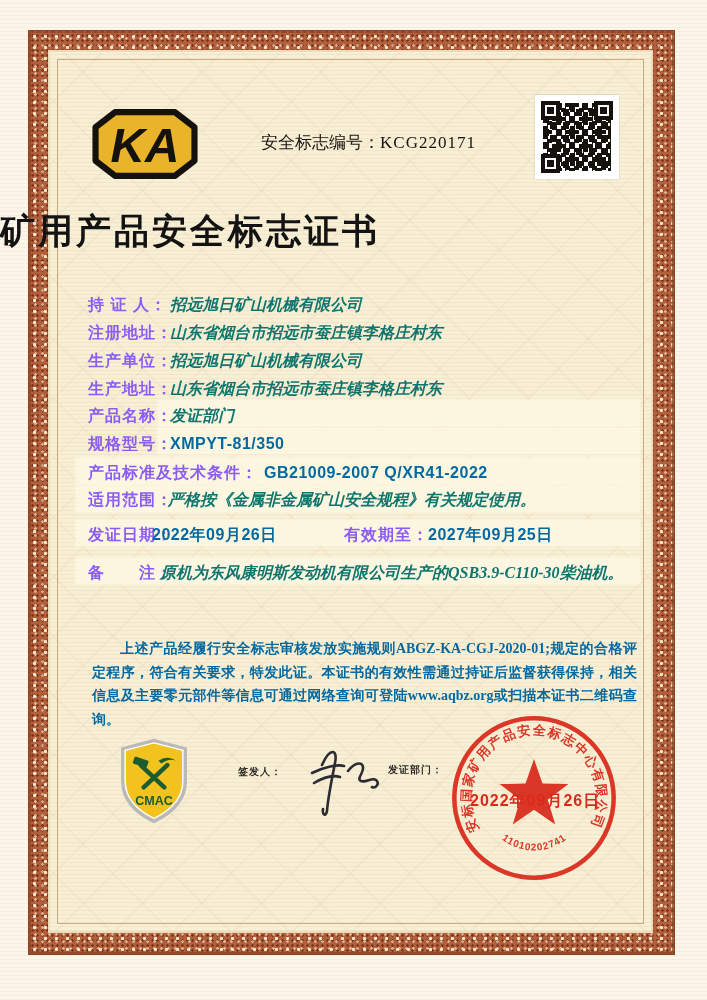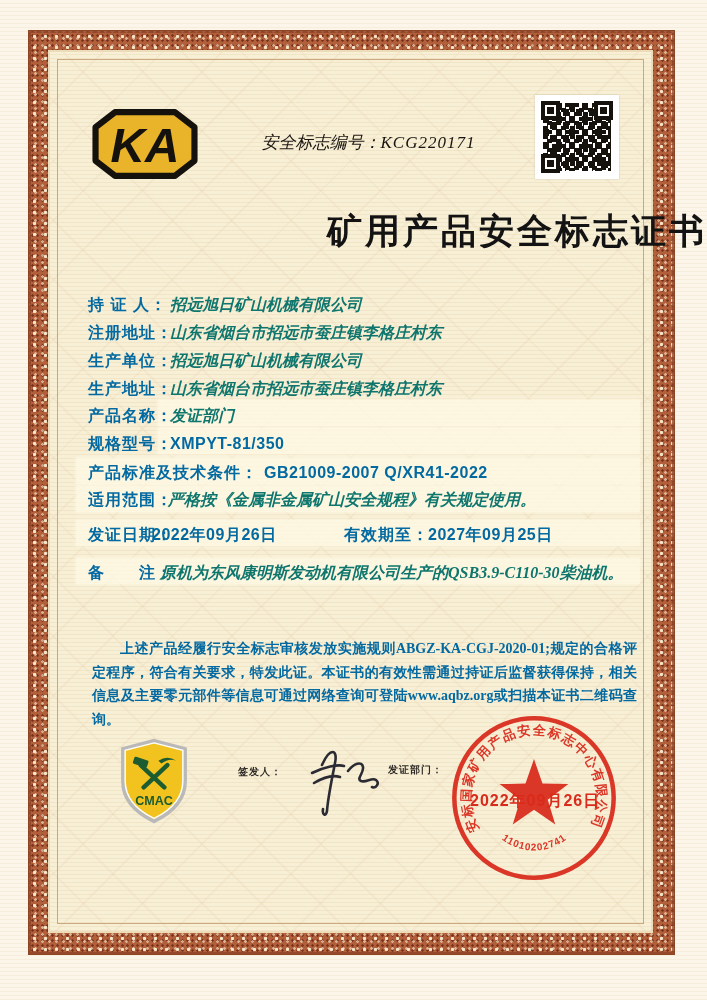--- a/index.html
+++ b/index.html
@@ -29,39 +29,39 @@
       repeating-linear-gradient(0deg, rgba(228,206,160,.3) 0 1px, transparent 1px 4px),
       repeating-linear-gradient(45deg, rgba(219,194,148,.14) 0 2px, transparent 2px 42px),
       repeating-linear-gradient(-45deg, rgba(219,194,148,.14) 0 2px, transparent 2px 42px);
     box-shadow:0 0 0 2px #ecdcba;
   }
   .inner-line{position:absolute;left:57px;top:59px;width:585px;height:863px;border:1px solid #cba87e;pointer-events:none;}
 
   
   .ka-logo{position:absolute;left:92px;top:108px;width:122px;height:72px;}
   .cert-no-line{position:absolute;left:30px;right:0;top:131px;text-align:center;
-    font-family:"Liberation Serif",serif;font-size:17px;color:#191410;font-style:italic;}
+    font-family:"Liberation Serif",serif;font-size:17px;color:#191410;}
   .cert-no-line .num{font-family:"Liberation Serif",serif;letter-spacing:1px;}
   .qr{position:absolute;left:535px;top:95px;width:84px;height:84px;background:#fff;box-shadow:0 0 2px rgba(0,0,0,.15);}
   .qr-noise{position:absolute;inset:8px;
     background-image:
       conic-gradient(#15120e 25%, transparent 0 50%, #15120e 0 75%, transparent 0),
       conic-gradient(transparent 25%, #15120e 0 50%, transparent 0 75%, #15120e 0);
     background-size:9px 9px,13px 13px;}
   .finder{position:absolute;width:19px;height:19px;border:4px solid #15120e;background:#fff;box-sizing:border-box;}
   .finder::after{content:"";position:absolute;inset:2px;background:#15120e;}
   .finder.tl{left:6px;top:6px}.finder.tr{right:6px;top:6px}.finder.bl{left:6px;bottom:6px}
 
-  .title{position:absolute;left:0;right:0;top:208px;text-align:right;
+  .title{position:absolute;left:0;right:0;top:208px;text-align:left;
     font-size:35px;font-weight:bold;color:#131313;letter-spacing:3px;}
 
   
   .band{position:absolute;background:rgba(255,250,230,.75);box-shadow:0 0 4px rgba(255,250,230,.9);}
   .row{position:absolute;left:88px;width:560px;height:22px;font-size:16px;line-height:20px;}
-  .lbl{position:absolute;left:0;color:#0369a1;font-weight:bold;white-space:pre;letter-spacing:1px;}
+  .lbl{position:absolute;left:0;color:#8b5cf6;font-weight:bold;white-space:pre;letter-spacing:1px;}
   .val{position:absolute;white-space:pre;}
   .kai{font-family:"Liberation Serif",serif;font-style:italic;font-weight:600;color:#0f766e;}
   .alnum{font-family:"Liberation Sans",sans-serif;font-weight:bold;color:#0369a1;letter-spacing:.5px;}
 
   
   .para{position:absolute;left:92px;top:637px;width:545px;
     font-family:"Liberation Serif",serif;font-weight:700;font-size:14px;line-height:23.5px;
     color:#0369a1;text-align:justify;text-indent:2em;}
 
   

